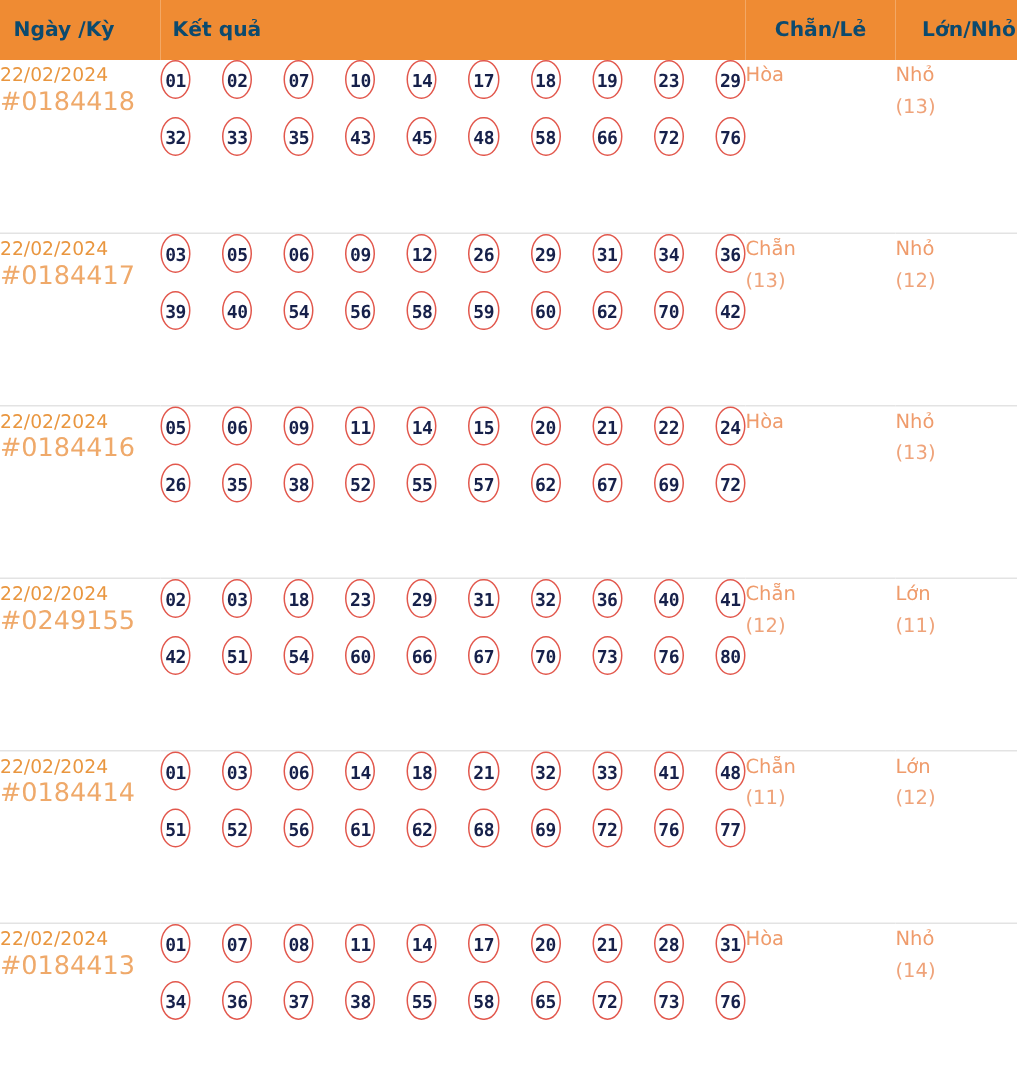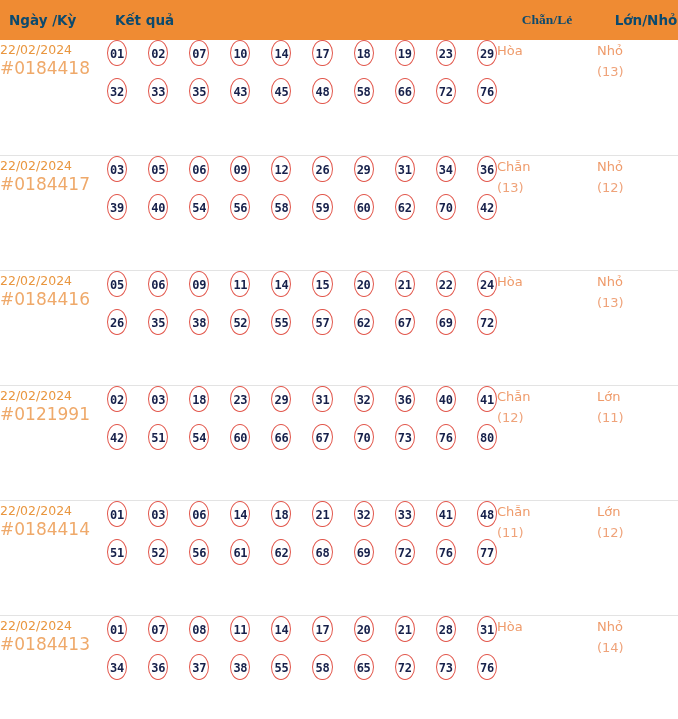--- a/index.html
+++ b/index.html
@@ -30,21 +30,21 @@
     color: #0c4a6e;
     font-size: 13.5px;
     font-weight: bold;
     text-align: left;
     padding: 0;
     vertical-align: middle;
     white-space: nowrap;
   }
   th.col-date   { width: 98px;  padding-left: 9px; }
   th.col-result { width: 382px; padding-left: 8px; }
-  th.col-parity { width: 100px; text-align: center; font-family: Liberation Serif, serif; }
+  th.col-parity { width: 100px; text-align: center; }
   th.col-size   { width: 98px;  text-align: center; }
 
   
   .data-row {
     height: 115px;
     border-bottom: 1px solid #e3e3e3;
     background: #ffffff;
   }
   .data-row td {
     padding: 0;
@@ -242,21 +242,21 @@
           <span class="tag-main">Hòa</span>
         </td>
         <td class="cell-size">
           <span class="tag-main">Nhỏ</span>
           <span class="tag-count">(13)</span>
         </td>
       </tr>
       <tr class="data-row">
         <td class="cell-date">
           <span class="date-text">22/02/2024</span>
-          <span class="draw-id">#0121991</span>
+          <span class="draw-id">#0249155</span>
         </td>
         <td class="cell-result">
           <div class="ball-row">
             <div class="ball">02</div>
             <div class="ball">03</div>
             <div class="ball">18</div>
             <div class="ball">23</div>
             <div class="ball">29</div>
             <div class="ball">31</div>
             <div class="ball">32</div>

